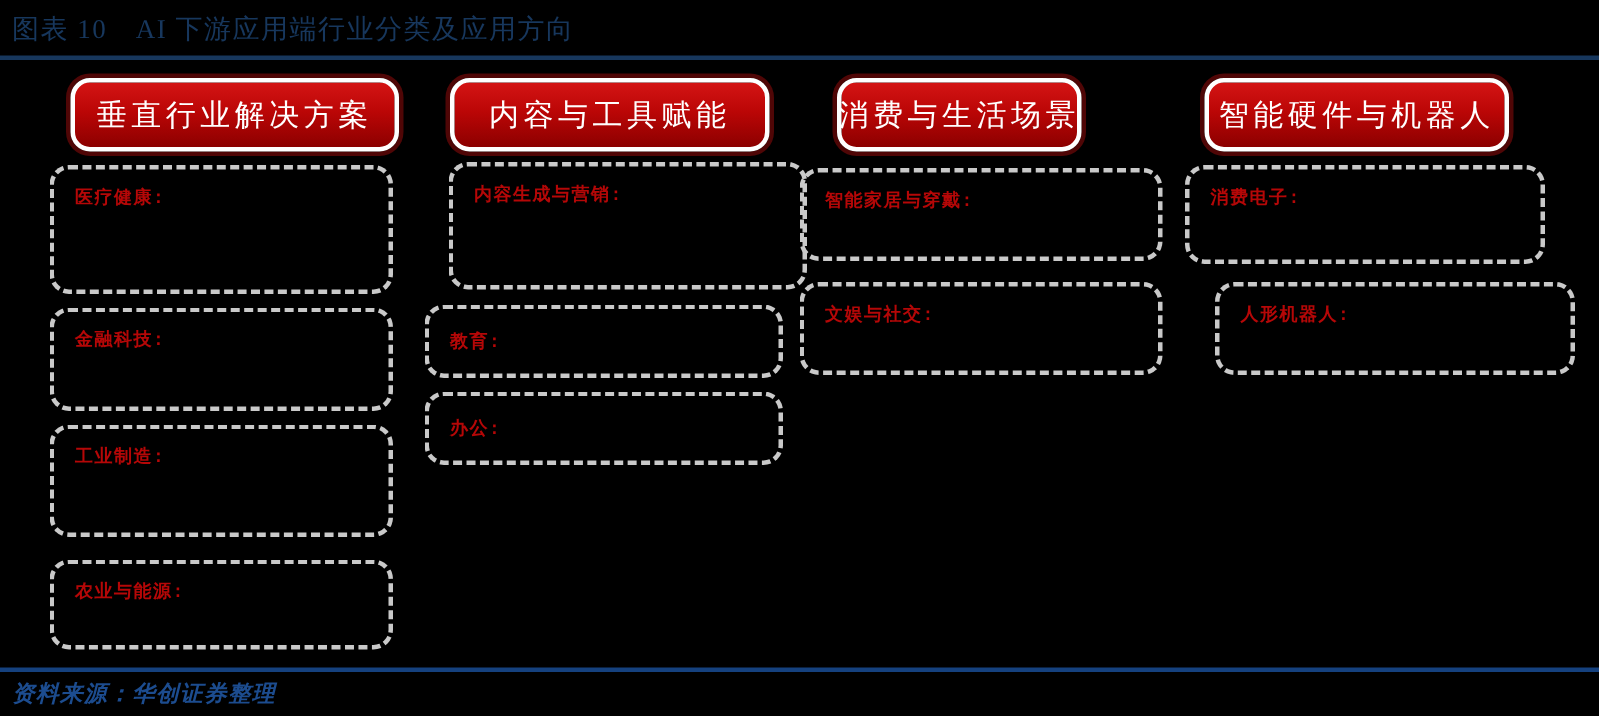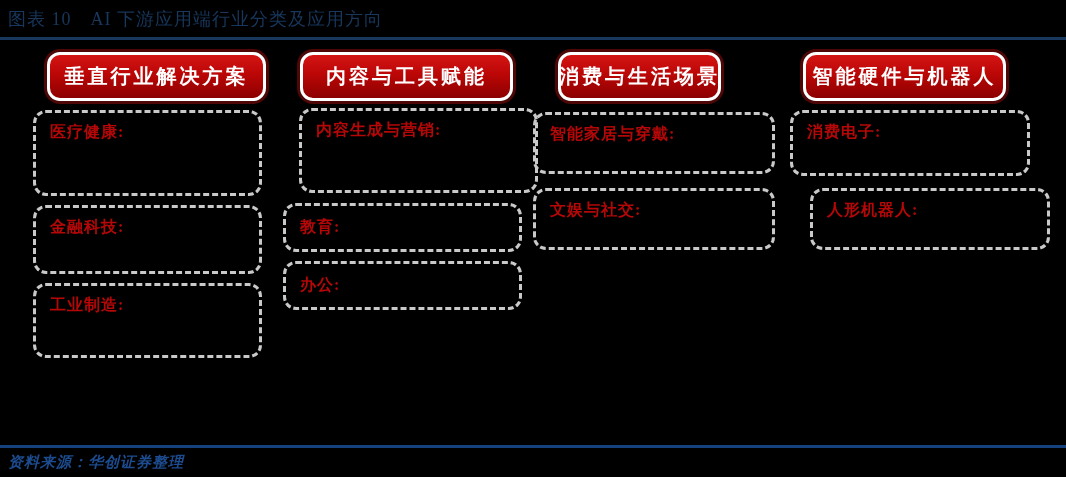--- a/index.html
+++ b/index.html
@@ -46,21 +46,21 @@
   .hdr-btn {
     position: absolute;
     top: 52px;
     height: 49px;
     box-sizing: border-box;
     border: 3px solid #ffffff;
     border-radius: 13px;
     background: linear-gradient(180deg, #d41414 0%, #bb0606 45%, #8c0000 100%);
     box-shadow: 0 0 0 3px #4f0606, 0 3px 6px rgba(0,0,0,0.9);
     color: #ffffff;
-    font-weight: bold;
+    font-weight: normal;
     font-size: 20px;
     letter-spacing: 3px;
     display: flex;
     align-items: center;
     justify-content: center;
     white-space: nowrap;
   }
   #btn-1 { left: 47px;  width: 219px; }
   #btn-2 { left: 300px; width: 213px; }
   #btn-3 { left: 558px; width: 163px; }
@@ -69,23 +69,24 @@
     position: absolute;
     box-sizing: border-box;
     border: 3px dashed #C9C9C9;
     border-radius: 13px;
     padding: 9px 14px;
     background: transparent;
   }
   .dash-box .cat-label {
     color: #B50707;
     font-weight: bold;
-    font-size: 16px;
+    font-size: 12px;
     letter-spacing: 1px;
     white-space: nowrap;
+    font-family: Liberation Mono, monospace;
   }
   .dash-box.vcenter {
     display: flex;
     align-items: center;
     padding-top: 0;
     padding-bottom: 0;
   }
   
   #c1b1 { left: 33px;  top: 110px; width: 229px; height: 86px; }
   #c1b2 { left: 33px;  top: 205px; width: 229px; height: 69px; }
@@ -118,20 +119,23 @@
 
   <div class="dash-box" id="c1b1">
     <span class="cat-label">医疗健康:</span>
   </div>
   <div class="dash-box" id="c1b2">
     <span class="cat-label">金融科技:</span>
   </div>
   <div class="dash-box" id="c1b3">
     <span class="cat-label">工业制造:</span>
   </div>
+  <div class="dash-box" id="c1b4">
+    <span class="cat-label">农业与能源:</span>
+  </div>
 
   <div class="dash-box" id="c2b1">
     <span class="cat-label">内容生成与营销:</span>
   </div>
   <div class="dash-box vcenter" id="c2b2">
     <span class="cat-label">教育:</span>
   </div>
   <div class="dash-box vcenter" id="c2b3">
     <span class="cat-label">办公:</span>
   </div>

